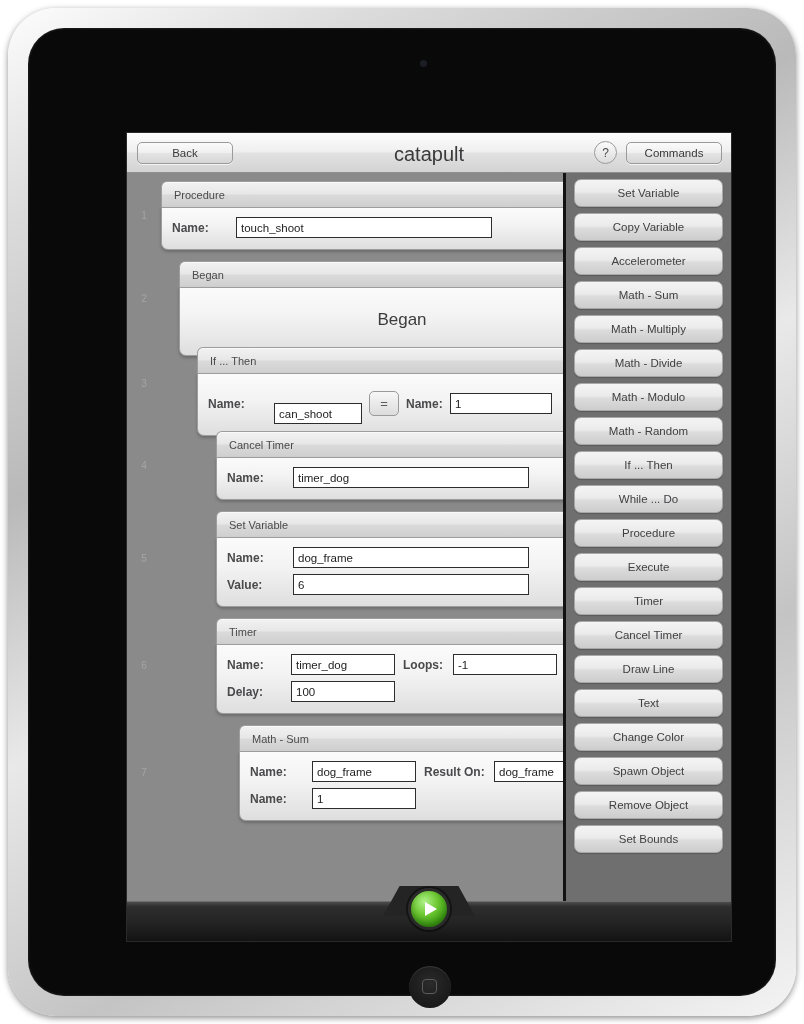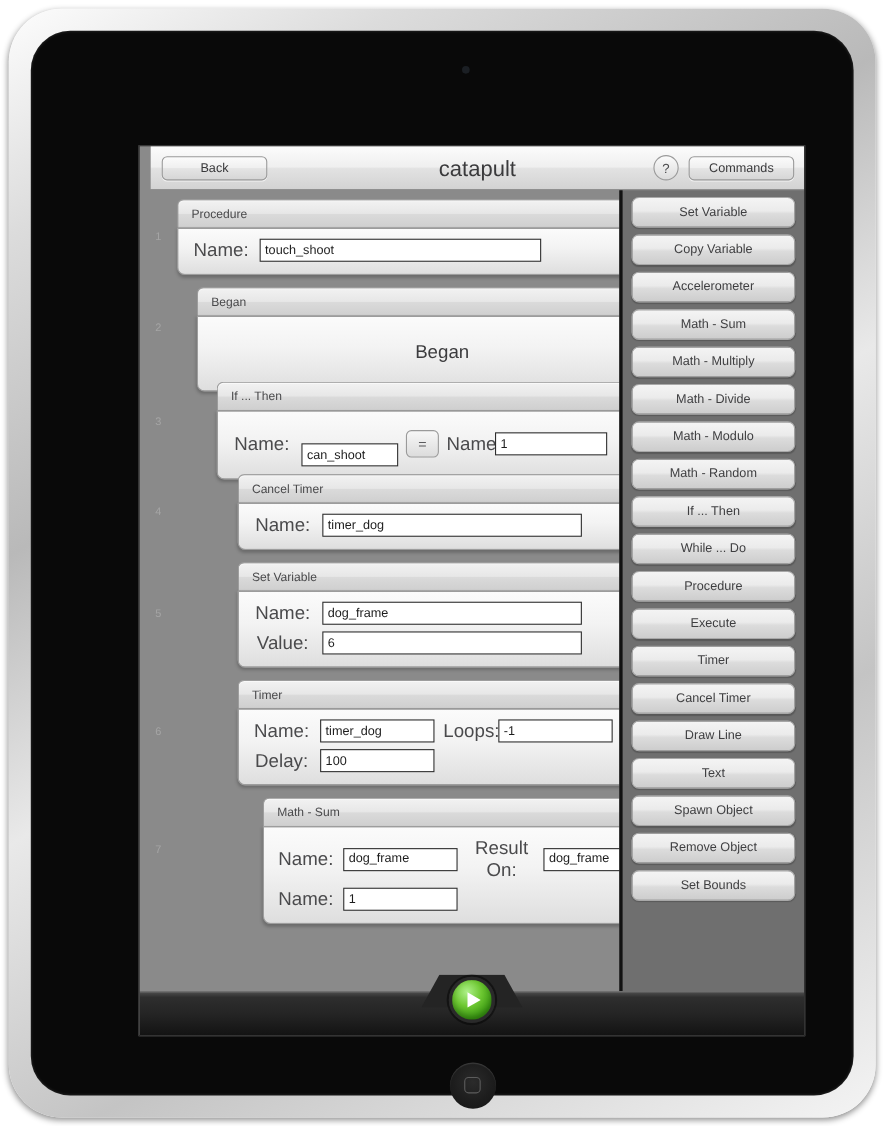--- a/index.html
+++ b/index.html
@@ -61,21 +61,20 @@
     border: 1px solid #2a2a2a;
   }
 
   
   #toolbar {
     position: absolute;
     left: 0; top: 0; right: 0;
     height: 40px;
     background: linear-gradient(to bottom,#fcfcfc 0%,#efefef 48%,#e2e2e2 52%,#d3d3d3 100%);
     border-bottom: 1px solid #8e8e8e;
-    margin-left: 10px;
   }
   .tb-btn {
     position: absolute;
     top: 9px; height: 22px;
     border: 1px solid #9a9a9a;
     border-radius: 5px;
     background: linear-gradient(to bottom,#fbfbfb 0%,#efefef 50%,#e4e4e4 51%,#d6d6d6 100%);
     font-size: 11.5px; color: #39393b;
     display: flex; align-items: center; justify-content: center;
     box-shadow: 0 1px 0 rgba(255,255,255,.7);
@@ -127,22 +126,22 @@
   .blk-body {
     border: 1px solid #9d9d9d;
     border-radius: 0 0 7px 7px;
     background: linear-gradient(to bottom,#fbfbfb 0%,#f3f3f3 42%,#e7e7e7 76%,#dedede 100%);
     box-shadow: 0 2px 3px rgba(0,0,0,.22);
     padding: 9px 10px 11px 10px;
   }
   .row { display: flex; align-items: center; margin-bottom: 6px; }
   .row:last-child { margin-bottom: 0; }
   .lbl {
-    font-size: 17px; color: #4a4a4c;
-    text-align: center; padding-right: 6px; flex: 0 0 auto;
+    font-size: 12px; color: #4a4a4c;
+    text-align: left; padding-right: 6px; flex: 0 0 auto; font-weight: bold;
   }
   .fld {
     border: 1px solid #2d2d2d;
     background: #ffffff;
     height: 21px; font-size: 11.5px; color: #1d1d1d;
     display: flex; align-items: center;
     padding: 0 4px; flex: 0 0 auto;
   }
   .eq-btn {
     width: 30px; height: 25px; flex: 0 0 auto;
@@ -339,20 +338,21 @@
             <div class="pal-btn">Math - Modulo</div>
             <div class="pal-btn">Math - Random</div>
             <div class="pal-btn">If ... Then</div>
             <div class="pal-btn">While ... Do</div>
             <div class="pal-btn">Procedure</div>
             <div class="pal-btn">Execute</div>
             <div class="pal-btn">Timer</div>
             <div class="pal-btn">Cancel Timer</div>
             <div class="pal-btn">Draw Line</div>
             <div class="pal-btn">Text</div>
+            <div class="pal-btn">Change Color</div>
             <div class="pal-btn">Spawn Object</div>
             <div class="pal-btn">Remove Object</div>
             <div class="pal-btn">Set Bounds</div>
           </div>
       </div>
 
       <div id="bottombar">
         <div id="play-nub"></div>
         <div id="play-btn">
           <div id="play-tri"></div>

